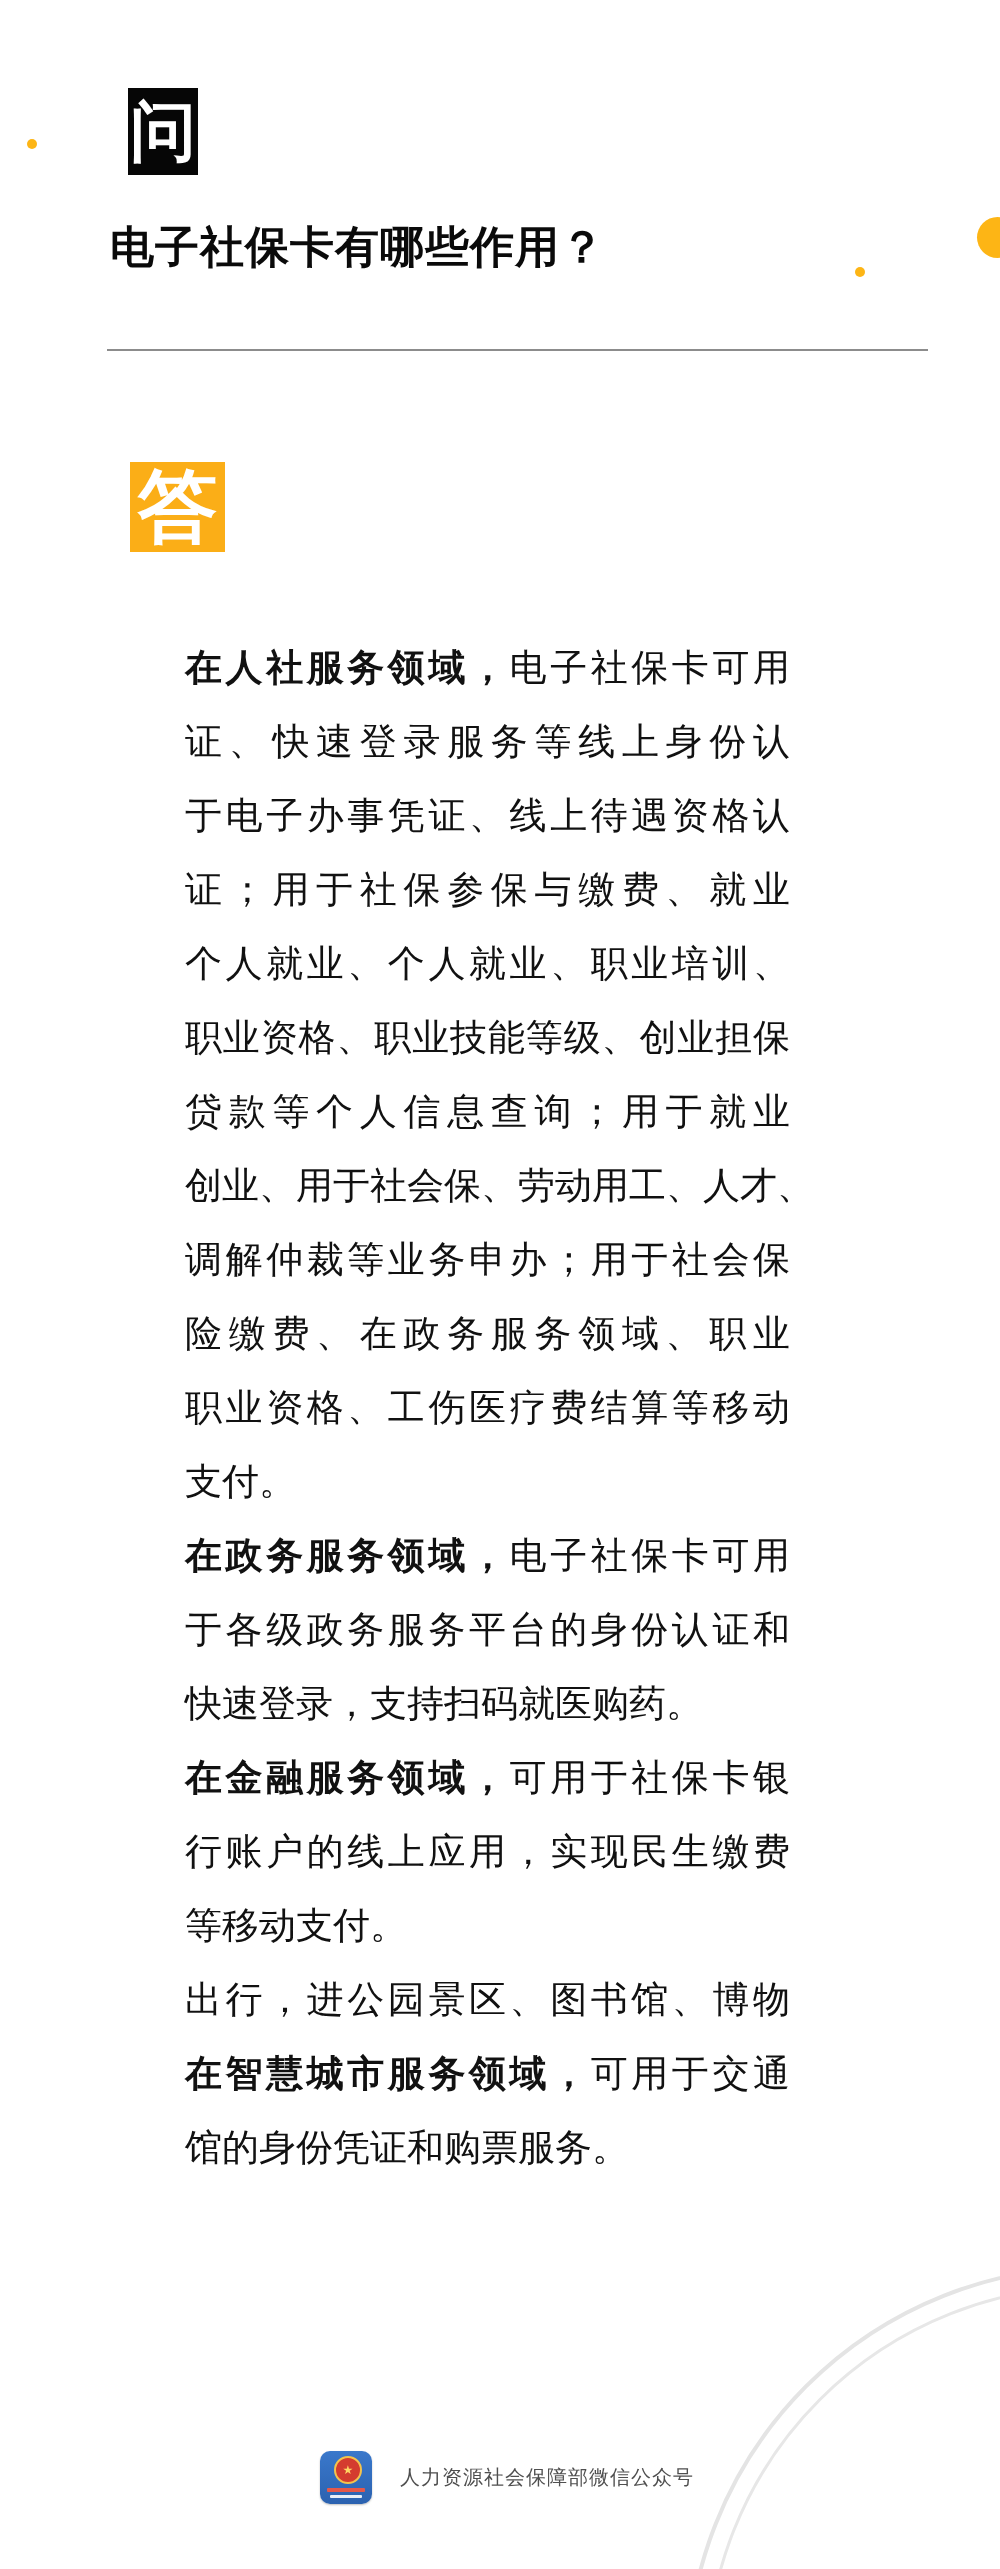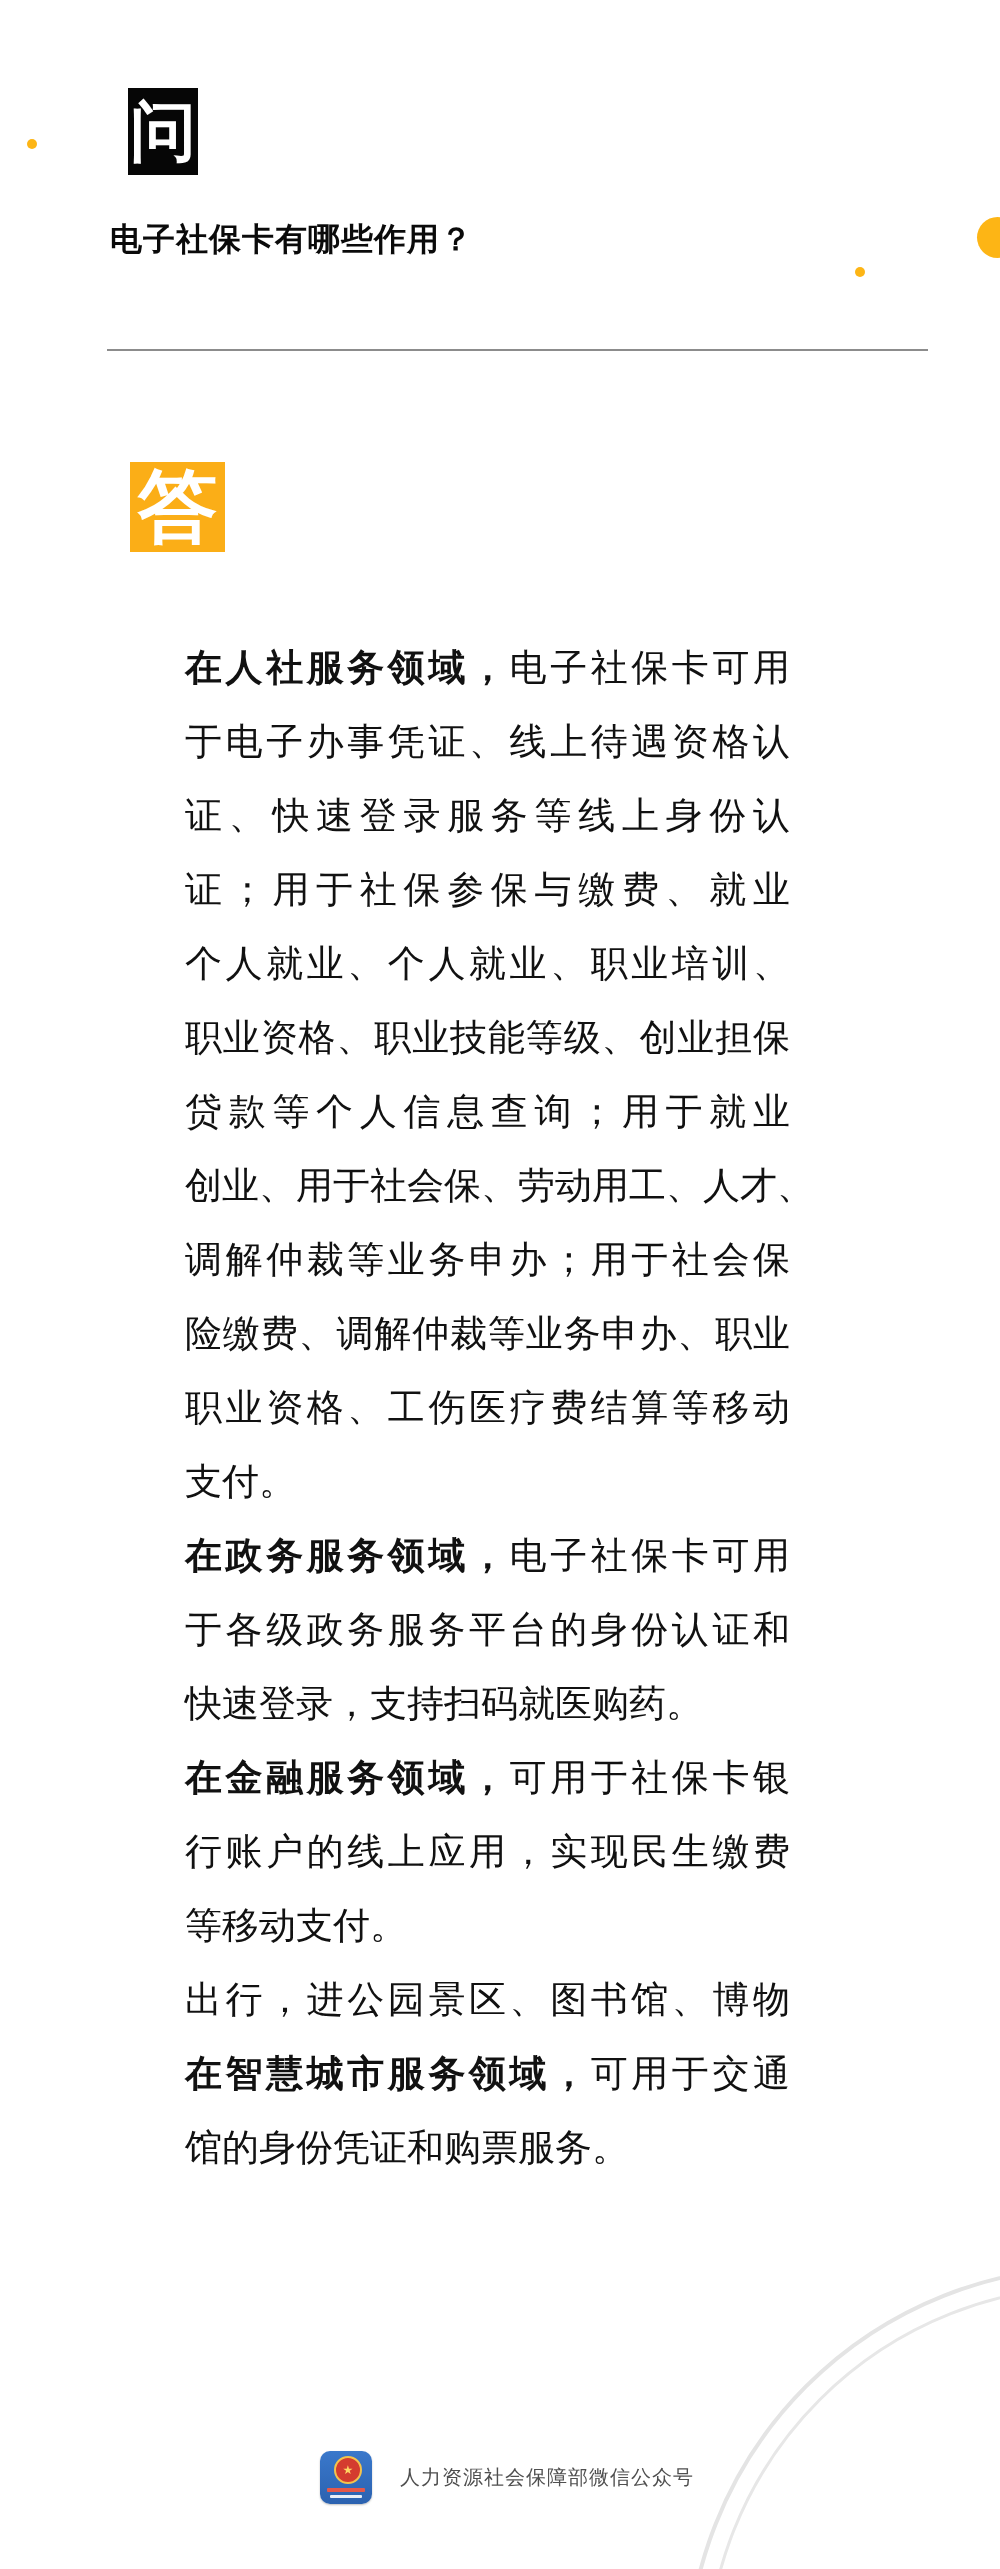--- a/index.html
+++ b/index.html
@@ -6,21 +6,21 @@
   body{width:1000px;height:2569px;background:#ffffff;overflow:hidden;position:relative;
        font-family:"Liberation Sans",sans-serif;}
   .page{position:absolute;left:0;top:0;width:1000px;height:2569px;overflow:hidden;background:#fff;}
 
   
   .q-badge{position:absolute;left:128px;top:88px;width:70px;height:87px;background:#060606;
            color:#ffffff;display:flex;align-items:center;justify-content:center;
            font-family:"Liberation Serif",serif;font-weight:700;font-size:66px;line-height:87px;}
 
   
-  .title{position:absolute;left:110px;top:218px;font-size:32px;font-weight:700;color:#0a0a0a;
+  .title{position:absolute;left:110px;top:218px;font-size:44px;font-weight:700;color:#0a0a0a;
          letter-spacing:1px;white-space:nowrap;}
 
   
   .divider{position:absolute;left:107px;top:349px;width:821px;height:2px;background:#8c8c8c;}
 
   
   .a-badge{position:absolute;left:130px;top:462px;width:95px;height:90px;background:#FBAE17;
            color:#ffffff;display:flex;align-items:center;justify-content:center;
            font-family:"Liberation Serif",serif;font-weight:700;font-size:80px;line-height:90px;}
 
@@ -69,29 +69,29 @@
   <div class="title">电子社保卡有哪些作用？</div>
 
   <div class="divider"></div>
 
   <div class="a-badge">
     <span>答</span>
   </div>
 
   <div class="body-block">
       <div class="bline j"><span class="lead">在人社服务领域，</span><span>电子社保卡可用</span></div>
+      <div class="bline j"><span>证、快速登录服务等线上身份认</span></div>
       <div class="bline j"><span>于电子办事凭证、线上待遇资格认</span></div>
-      <div class="bline j"><span>证、快速登录服务等线上身份认</span></div>
       <div class="bline j"><span>证；用于社保参保与缴费、就业</span></div>
       <div class="bline j"><span>个人就业、个人就业、职业培训、</span></div>
       <div class="bline j"><span>职业资格、职业技能等级、创业担保</span></div>
       <div class="bline j"><span>贷款等个人信息查询；用于就业</span></div>
       <div class="bline j"><span>创业、用于社会保、劳动用工、人才、</span></div>
       <div class="bline j"><span>调解仲裁等业务申办；用于社会保</span></div>
-      <div class="bline j"><span>险缴费、调解仲裁等业务申办、职业</span></div>
+      <div class="bline j"><span>险缴费、在政务服务领域、职业</span></div>
       <div class="bline j"><span>职业资格、工伤医疗费结算等移动</span></div>
       <div class="bline"><span>支付。</span></div>
       <div class="bline j"><span class="lead">在政务服务领域，</span><span>电子社保卡可用</span></div>
       <div class="bline j"><span>于各级政务服务平台的身份认证和</span></div>
       <div class="bline"><span>快速登录，支持扫码就医购药。</span></div>
       <div class="bline j"><span class="lead">在金融服务领域，</span><span>可用于社保卡银</span></div>
       <div class="bline j"><span>行账户的线上应用，实现民生缴费</span></div>
       <div class="bline"><span>等移动支付。</span></div>
       <div class="bline j"><span>出行，进公园景区、图书馆、博物</span></div>
       <div class="bline j"><span class="lead">在智慧城市服务领域，</span><span>可用于交通</span></div>

